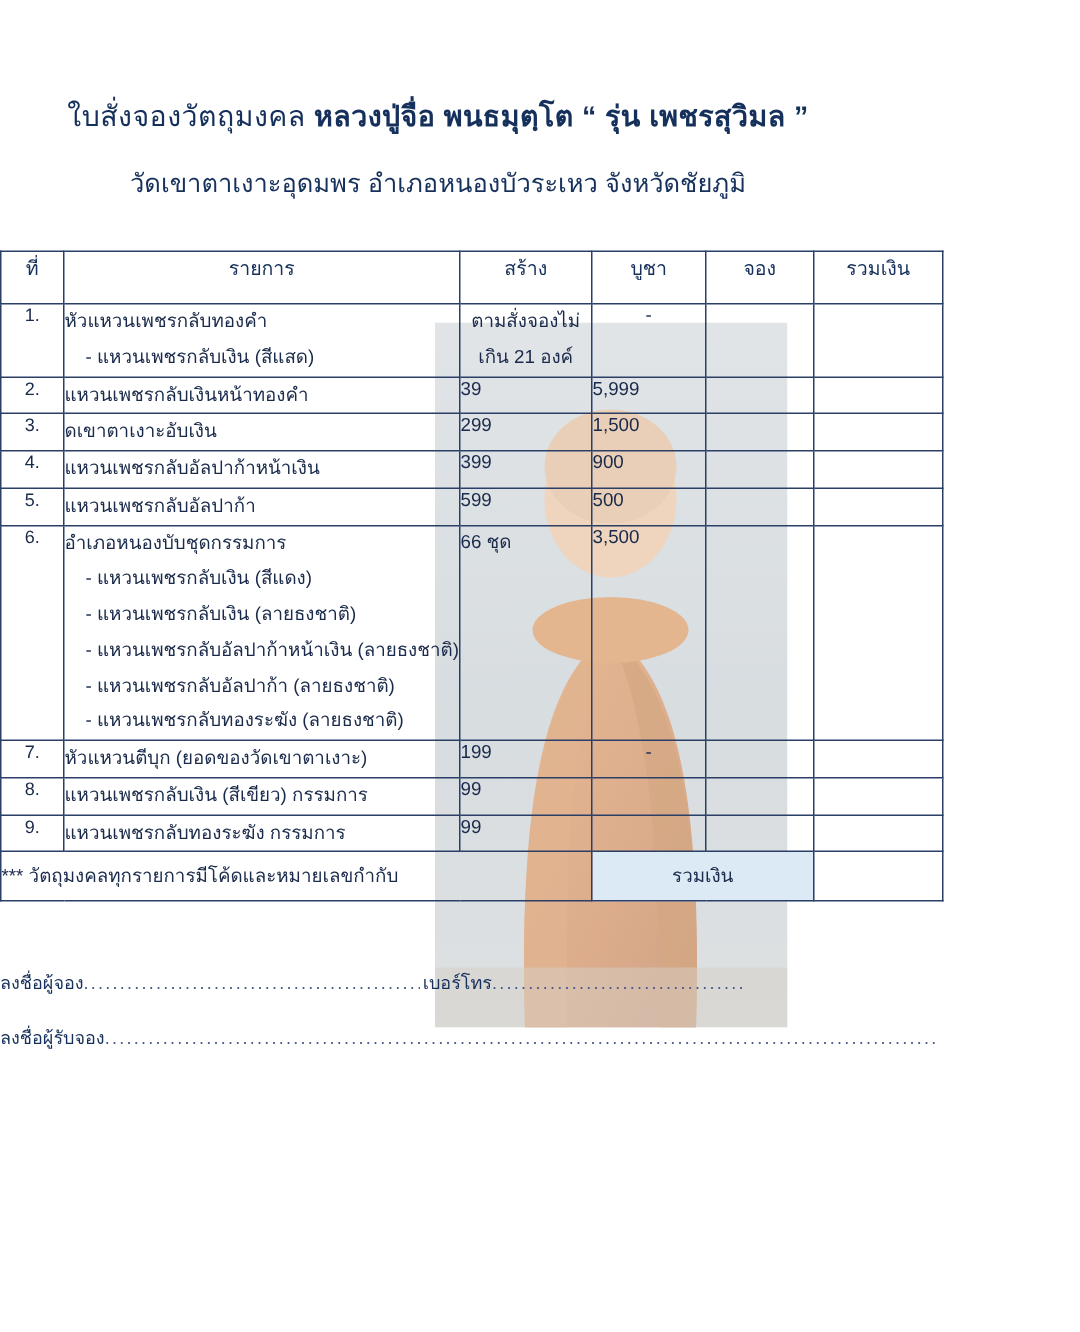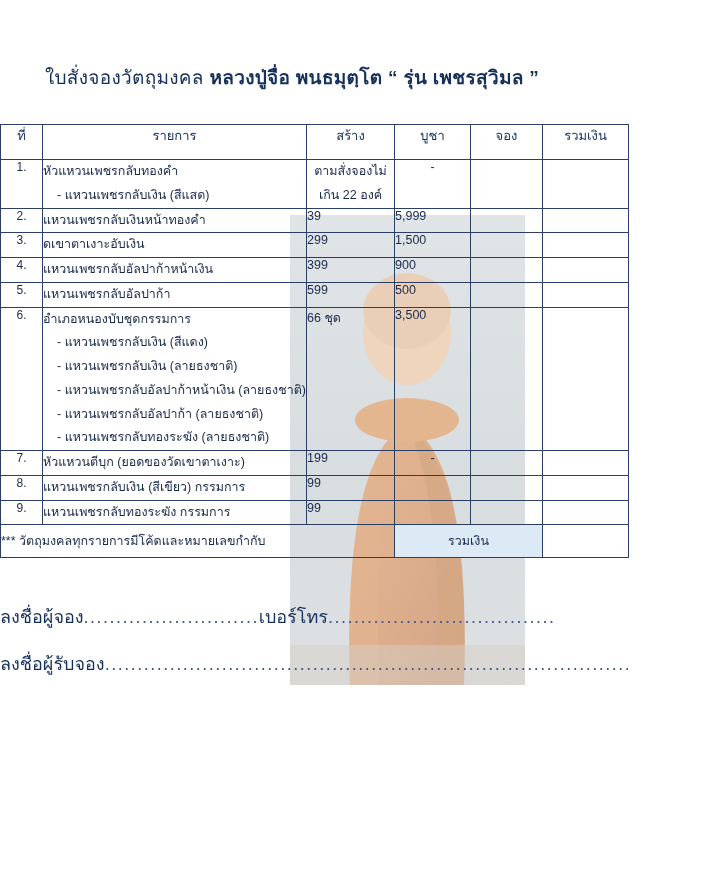--- a/index.html
+++ b/index.html
@@ -139,21 +139,21 @@
     background: #dceaf5;
     font-size: 12.5px;
   }
 
   
   .signatures {
     position: relative;
     z-index: 2;
     margin: 44px auto 0 auto;
     width: 628px;
-    font-size: 18px;
+    font-size: 12px;
     color: #16305c;
   }
   .sig-row {
     display: flex;
     align-items: baseline;
     margin-bottom: 18px;
     white-space: nowrap;
     overflow: hidden;
   }
   .sig-label { flex: none; }
@@ -193,20 +193,21 @@
     <ellipse cx="117" cy="205" rx="52" ry="22" fill="#cf7c37"></ellipse>
     <rect x="0" y="430" width="235" height="40" fill="#b5aa9a" opacity="0.5"></rect>
   </svg>
 
   <div class="header">
     <div class="title-line1">
       <span>ใบสั่งจองวัตถุมงคล</span>
       <span class="bold">หลวงปู่จื่อ  พนธมุตฺโต</span>
       <span class="bold">“ รุ่น เพชรสุวิมล ”</span>
     </div>
+    <div class="title-line2">วัดเขาตาเงาะอุดมพร อำเภอหนองบัวระเหว จังหวัดชัยภูมิ</div>
   </div>
 
   <div class="table-wrap">
     <table class="order">
       <colgroup>
         <col class="c-no">
           <col class="c-item">
           <col class="c-made">
         <col class="c-price">
           <col class="c-book">
@@ -225,21 +226,21 @@
       <tbody>
 
         <tr>
           <td class="no">1.</td>
           <td class="item">
             <span>หัวแหวนเพชรกลับทองคำ</span>
             <span class="sub">- แหวนเพชรกลับเงิน (สีแสด)</span>
           </td>
           <td class="two-line-made">
             <span>ตามสั่งจองไม่</span><br>
-            <span>เกิน 22 องค์</span>
+            <span>เกิน 21 องค์</span>
           </td>
           <td class="dash">-</td>
           <td class="blank"></td>
           <td class="blank"></td>
         </tr>
 
         <tr>
           <td class="no">2.</td>
           <td class="item">แหวนเพชรกลับเงินหน้าทองคำ</td>
           <td class="made">39</td>

